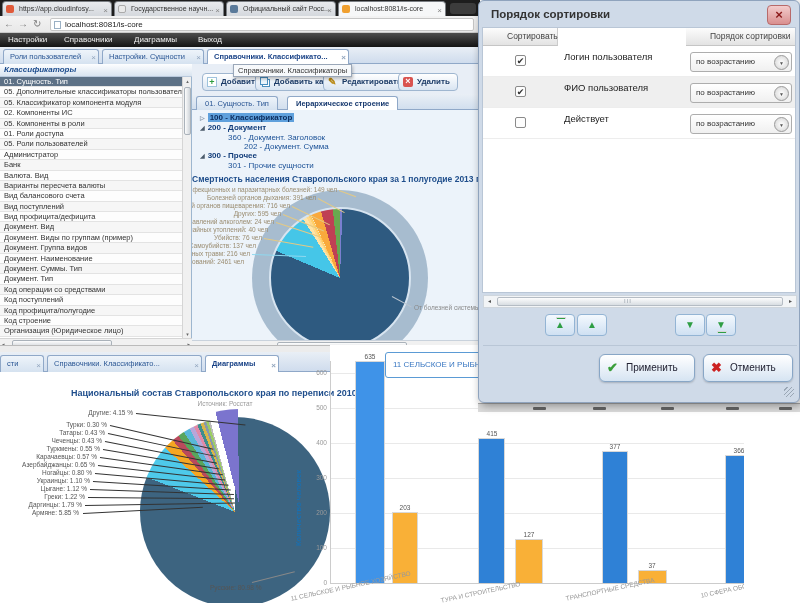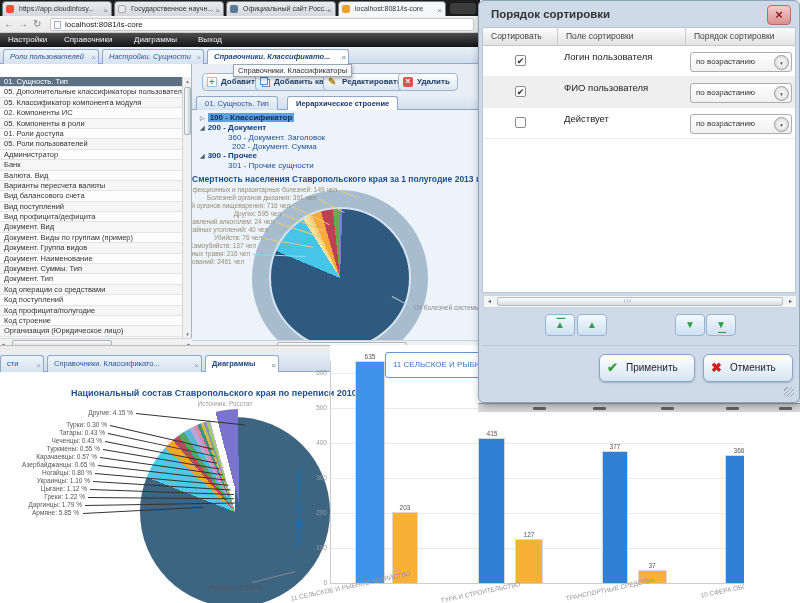--- a/index.html
+++ b/index.html
@@ -13,21 +13,21 @@
   .btab.active { background:#f6f7f8; z-index:2; }
   .btab .fav { position:absolute; left:3px; top:3px; width:8px; height:8px; border-radius:2px; }
   .btab .tx { position:absolute; right:3px; top:2px; font-size:8px; color:#888; }
   #urlrow { position:absolute; left:0; top:16px; width:480px; height:17px; background:linear-gradient(#f3f3f3,#e8e8e8); border-bottom:1px solid #c9c9c9; }
   .navbtn { position:absolute; top:2px; font-size:10px; color:#7a7a7a; line-height:12px; }
   #urlbox { position:absolute; left:50px; top:2px; width:424px; height:13px; background:#fff; border:1px solid #c6c6c6; border-radius:2px; font-size:8px; color:#222; line-height:11px; padding-left:14px; }
   #urlbox .pageico { position:absolute; left:3px; top:2px; width:7px; height:8px; border:1px solid #9ab0c4; background:#fff; }
   #menubar { position:absolute; left:0; top:33px; width:480px; height:14px; background:linear-gradient(#4d4d4d,#141414); }
   .mitem { position:absolute; top:0; height:14px; line-height:14px; color:#f2f2f2; font-size:8px; padding:0 6px; }
   #apptabs { position:absolute; left:0; top:47px; width:480px; height:17px; background:linear-gradient(#e9eff6,#cfdced); border-bottom:1px solid #8fa8c8; }
-  .apptab { position:absolute; top:2px; height:15px; border:1px solid #8fa8c8; border-bottom:none; border-radius:3px 3px 0 0; background:linear-gradient(#eef4fa,#d5e2f0); font-size:7.5px; color:#2a5694; line-height:13px; padding:0 12px 0 6px; white-space:nowrap; overflow:hidden;font-style:italic; }
+  .apptab { position:absolute; top:2px; height:15px; border:1px solid #8fa8c8; border-bottom:none; border-radius:3px 3px 0 0; background:linear-gradient(#eef4fa,#d5e2f0); font-size:7.5px; color:#2a5694; line-height:13px; padding:0 12px 0 6px; white-space:nowrap; overflow:hidden; }
   .apptab.active { background:#fff; font-weight:bold; color:#1a4387; }
   .apptab .tx { position:absolute; right:2px; top:1px; font-size:8px; color:#90a4bd; }
 
   
   #sidebar { position:absolute; left:0; top:64px; width:192px; height:286px; background:#fff; border-right:1px solid #9db6cf; }
   #sidehead { position:absolute; left:0; top:0; width:192px; height:13px; background:linear-gradient(#fdfeff,#d9e4f0); border-bottom:1px solid #b9c9dc; font-size:8px; font-weight:bold; font-style:italic; color:#1a4a8c; line-height:12px; padding-left:4px; }
   #sidelist { position:absolute; left:0; top:13px; width:183px; height:261px; overflow:hidden; }
   .srow { height:10.4px; line-height:10.4px; font-size:7.5px; color:#333; padding-left:4px; border-bottom:1px solid #e3e3e3; background:#f6f6f6; white-space:nowrap; overflow:hidden; }
   .srow:nth-child(even) { background:#fdfdfd; }
   .srow.sel { background:#5d7186; color:#fff; }
@@ -101,21 +101,21 @@
   .bar.orange { background:#f9b037; }
   .bval { position:absolute; width:40px; text-align:center; font-size:6.5px; color:#555; }
   .xcat { position:absolute; font-size:6.5px; color:#999; white-space:nowrap; transform:rotate(-12deg); transform-origin:left top; }
   #bartip { position:absolute; left:385px; top:7px; width:160px; height:26px; background:#fff; border:1px solid #5b9bd5; border-radius:3px; font-size:8px; color:#3a78c2; line-height:24px; padding-left:7px; white-space:nowrap; overflow:hidden; }
 
   
   #dialog { position:absolute; left:478px; top:0; width:322px; height:403px; background:#cfdae8; border:1px solid #8fa3bd; border-radius:6px; box-shadow:2px 3px 8px rgba(0,0,0,.35); z-index:30; }
   #dlg-title { position:absolute; left:12px; top:7px; font-size:11.5px; font-weight:bold; color:#333; }
   #dlg-close { position:absolute; right:8px; top:4px; width:24px; height:20px; border:1px solid #b86a6a; border-radius:4px; background:linear-gradient(#f3cccc,#d98f8f); color:#8b1a1a; font-size:13px; font-weight:bold; text-align:center; line-height:17px; }
   #dlg-body { position:absolute; left:3px; top:26px; width:314px; height:266px; background:#fff; border:1px solid #b9c6d6; }
-  .dcol-h { position:absolute; top:0; height:18px; background:linear-gradient(#fcfcfc,#e3e3e3); border-bottom:1px solid #c5c5c5; border-right:1px solid #cccccc; font-size:8.5px; color:#444; line-height:17px; padding-left:8px; }
+  .dcol-h { position:absolute; top:0; height:18px; background:linear-gradient(#fcfcfc,#e3e3e3); border-bottom:1px solid #c5c5c5; border-right:1px solid #cccccc; font-size:8.5px; color:#444; line-height:17px; padding-left:24px; }
   .drow { position:absolute; left:0; width:312px; height:31px; border-bottom:1px solid #ededed; background:#fff; }
   .drow.alt { background:#efefef; }
   .dcheck { position:absolute; left:32px; top:9px; width:11px; height:11px; border:1px solid #8a8a8a; border-radius:2px; background:#fdfdfd; font-size:9px; line-height:10px; text-align:center; color:#333; }
   .dfield { position:absolute; left:81px; top:5px; font-size:9.5px; color:#222; white-space:nowrap; }
   .ddl { position:absolute; left:207px; top:6px; width:102px; height:20px; border:1px solid #adadad; border-radius:3px; background:linear-gradient(#ffffff,#f0f0f0); }
   .ddl .val { position:absolute; left:5px; top:4px; font-size:8px; color:#333; white-space:nowrap; }
   .ddl .btn { position:absolute; right:2px; top:2px; width:15px; height:15px; border:1px solid #9a9a9a; border-radius:50%; background:radial-gradient(#ffffff,#d2d2d2); font-size:5px; color:#555; text-align:center; line-height:14px; }
   #dlg-hscroll { position:absolute; left:4px; top:294px; width:314px; height:13px; background:#f2f4f6; border:1px solid #cfd6dd; }
   #dlg-hscroll .ar { position:absolute; top:1px; width:11px; height:9px; font-size:6px; color:#555; text-align:center; line-height:9px; }
   #dlg-hscroll .thumb { position:absolute; left:13px; top:1px; width:286px; height:9px; background:linear-gradient(#fdfdfd,#d8dde2); border:1px solid #b5bcc4; border-radius:2px; }
@@ -181,20 +181,21 @@
       </div>
       <div class="apptab" style="left:102px;width:102px;">
         <span>Настройки. Сущности</span><span class="tx">×</span>
       </div>
       <div class="apptab active" style="left:207px;width:142px;">
         <span>Справочники. Классификато...</span><span class="tx">×</span>
       </div>
     </div>
 
     <div id="sidebar">
+      <div id="sidehead">Классификаторы</div>
       <div id="sidelist">
         <div class="srow sel">01. Сущность. Тип</div>
         <div class="srow">05. Дополнительные классификаторы пользователя</div>
         <div class="srow">05. Классификатор компонента модуля</div>
         <div class="srow">02. Компоненты ИС</div>
         <div class="srow">05. Компоненты в роли</div>
         <div class="srow">01. Роли доступа</div>
         <div class="srow">05. Роли пользователей</div>
         <div class="srow">Администратор</div>
         <div class="srow">Банк</div>
@@ -254,21 +255,21 @@
       <div id="treechart">
         <div class="tnode parent sel" style="left:8px;top:3px;">
           <span class="arrow">▷</span><span class="lbl">100 - Классификатор</span>
         </div>
         <div class="tnode parent" style="left:8px;top:13px;">
           <span class="arrow exp">◢</span><span class="lbl">200 - Документ</span>
         </div>
         <div class="tnode child" style="left:36px;top:23px;">
           <span class="lbl">360 - Документ. Заголовок</span>
         </div>
-        <div class="tnode child" style="left:40px;top:32px;">
+        <div class="tnode child" style="left:52px;top:32px;">
           <span class="lbl">202 - Документ. Сумма</span>
         </div>
         <div class="tnode parent" style="left:8px;top:41px;">
           <span class="arrow exp">◢</span><span class="lbl">300 - Прочее</span>
         </div>
         <div class="tnode child" style="left:36px;top:51px;">
           <span class="lbl">301 - Прочие сущности</span>
         </div>
       </div>
 
@@ -399,21 +400,20 @@
     <div class="xcat" style="left:700px;top:247px;">10 СФЕРА ОБСЛУЖИВАНИЯ</div>
 
     <div id="bartip">11 СЕЛЬСКОЕ И РЫБНОЕ ХОЗЯЙСТВО</div>
   </div>
 
   <div id="dialog">
     <div id="dlg-title">Порядок сортировки</div>
     <div id="dlg-close">×</div>
     <div id="dlg-body">
       <div class="dcol-h" style="left:0;width:75px;">Сортировать</div>
-      <div class="dcol-h" style="left:75px;width:128px;">Поле сортировки</div>
       <div class="dcol-h" style="left:203px;width:109px;border-right:none;">Порядок сортировки</div>
 
       <div class="drow" style="top:18px;">
         <div class="dcheck">✔</div>
         <div class="dfield">Логин пользователя</div>
         <div class="ddl">
           <span class="val">по возрастанию</span>
           <span class="btn">▼</span>
         </div>
       </div>

